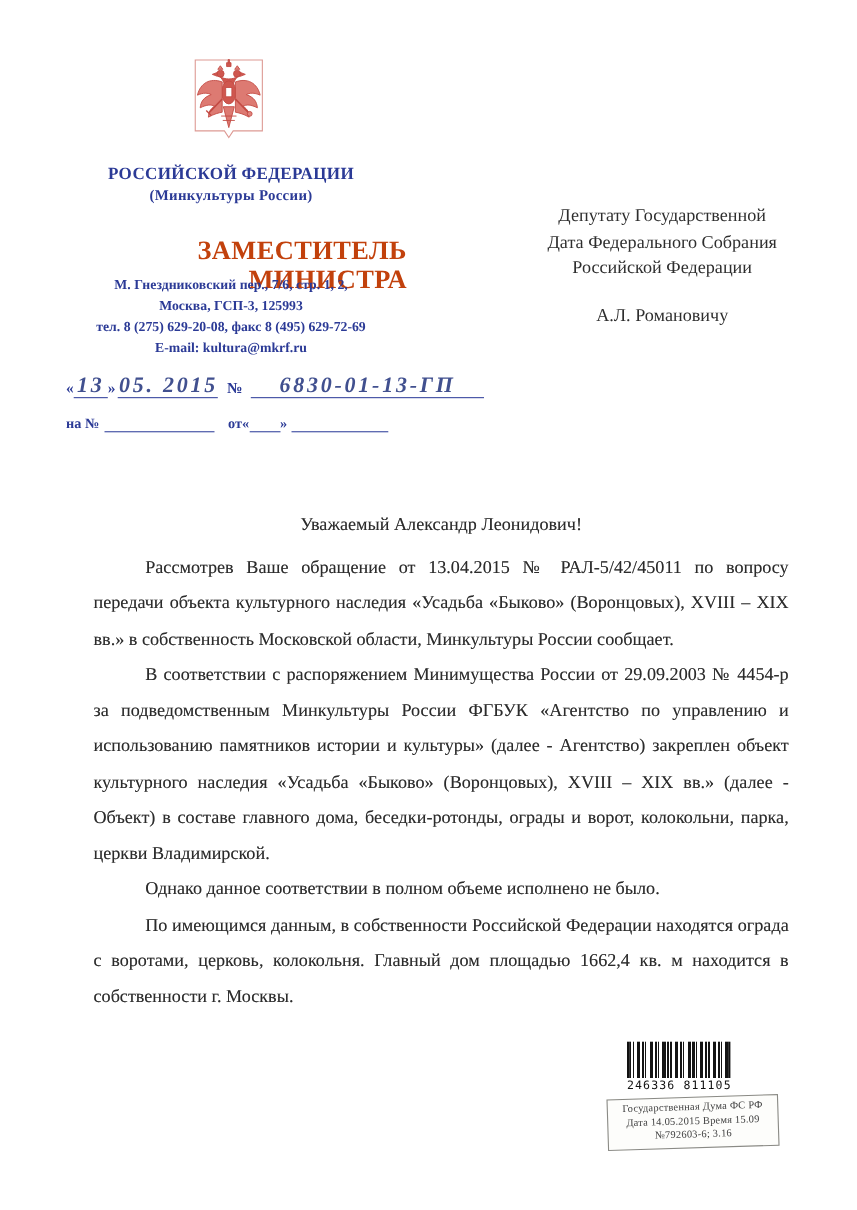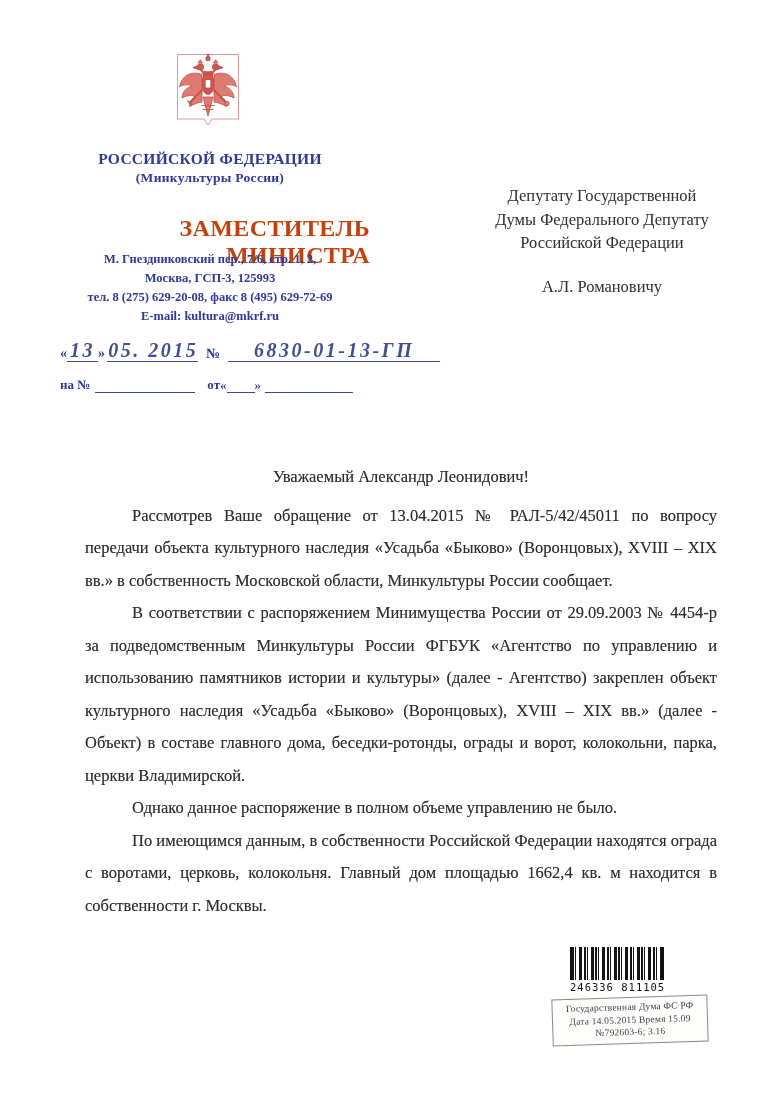--- a/index.html
+++ b/index.html
@@ -154,30 +154,30 @@
     <span class="uline u-blank1"></span>
     <span class="blue-print reply-from">от</span>
     <span class="blue-print">«</span>
     <span class="uline u-blank2"></span>
     <span class="blue-print">»</span>
     <span class="uline u-blank3"></span>
   </div>
 
   <div class="recipient">
     <div>Депутату Государственной</div>
-    <div>Думы Федерального Депутату</div>
+    <div>Дата Федерального Собрания</div>
     <div>Российской Федерации</div>
     <div class="recipient-name">А.Л. Романовичу</div>
   </div>
 
   <div class="letter-body">
     <div class="salutation">Уважаемый Александр Леонидович!</div>
     <p>Рассмотрев Ваше обращение от 13.04.2015 № РАЛ-5/42/45011 по вопросу передачи объекта культурного наследия «Усадьба «Быково» (Воронцовых), XVIII – XIX вв.» в собственность Московской области, Минкультуры России сообщает.</p>
     <p>В соответствии с распоряжением Минимущества России от 29.09.2003 № 4454-р за подведомственным Минкультуры России ФГБУК «Агентство по управлению и использованию памятников истории и культуры» (далее - Агентство) закреплен объект культурного наследия «Усадьба «Быково» (Воронцовых), XVIII – XIX вв.» (далее - Объект) в составе главного дома, беседки-ротонды, ограды и ворот, колокольни, парка, церкви Владимирской.</p>
-    <p>Однако данное распоряжение в полном объеме управлению не было.</p>
+    <p>Однако данное соответствии в полном объеме исполнено не было.</p>
     <p>По имеющимся данным, в собственности Российской Федерации находятся ограда с воротами, церковь, колокольня. Главный дом площадью 1662,4 кв. м находится в собственности г. Москвы.</p>
   </div>
 
   <div class="barcode">
     <div class="bars"></div>
     <div class="bc-num">246336 811105</div>
   </div>
 
   <div class="stamp">
     <div>Государственная Дума ФС РФ</div>

